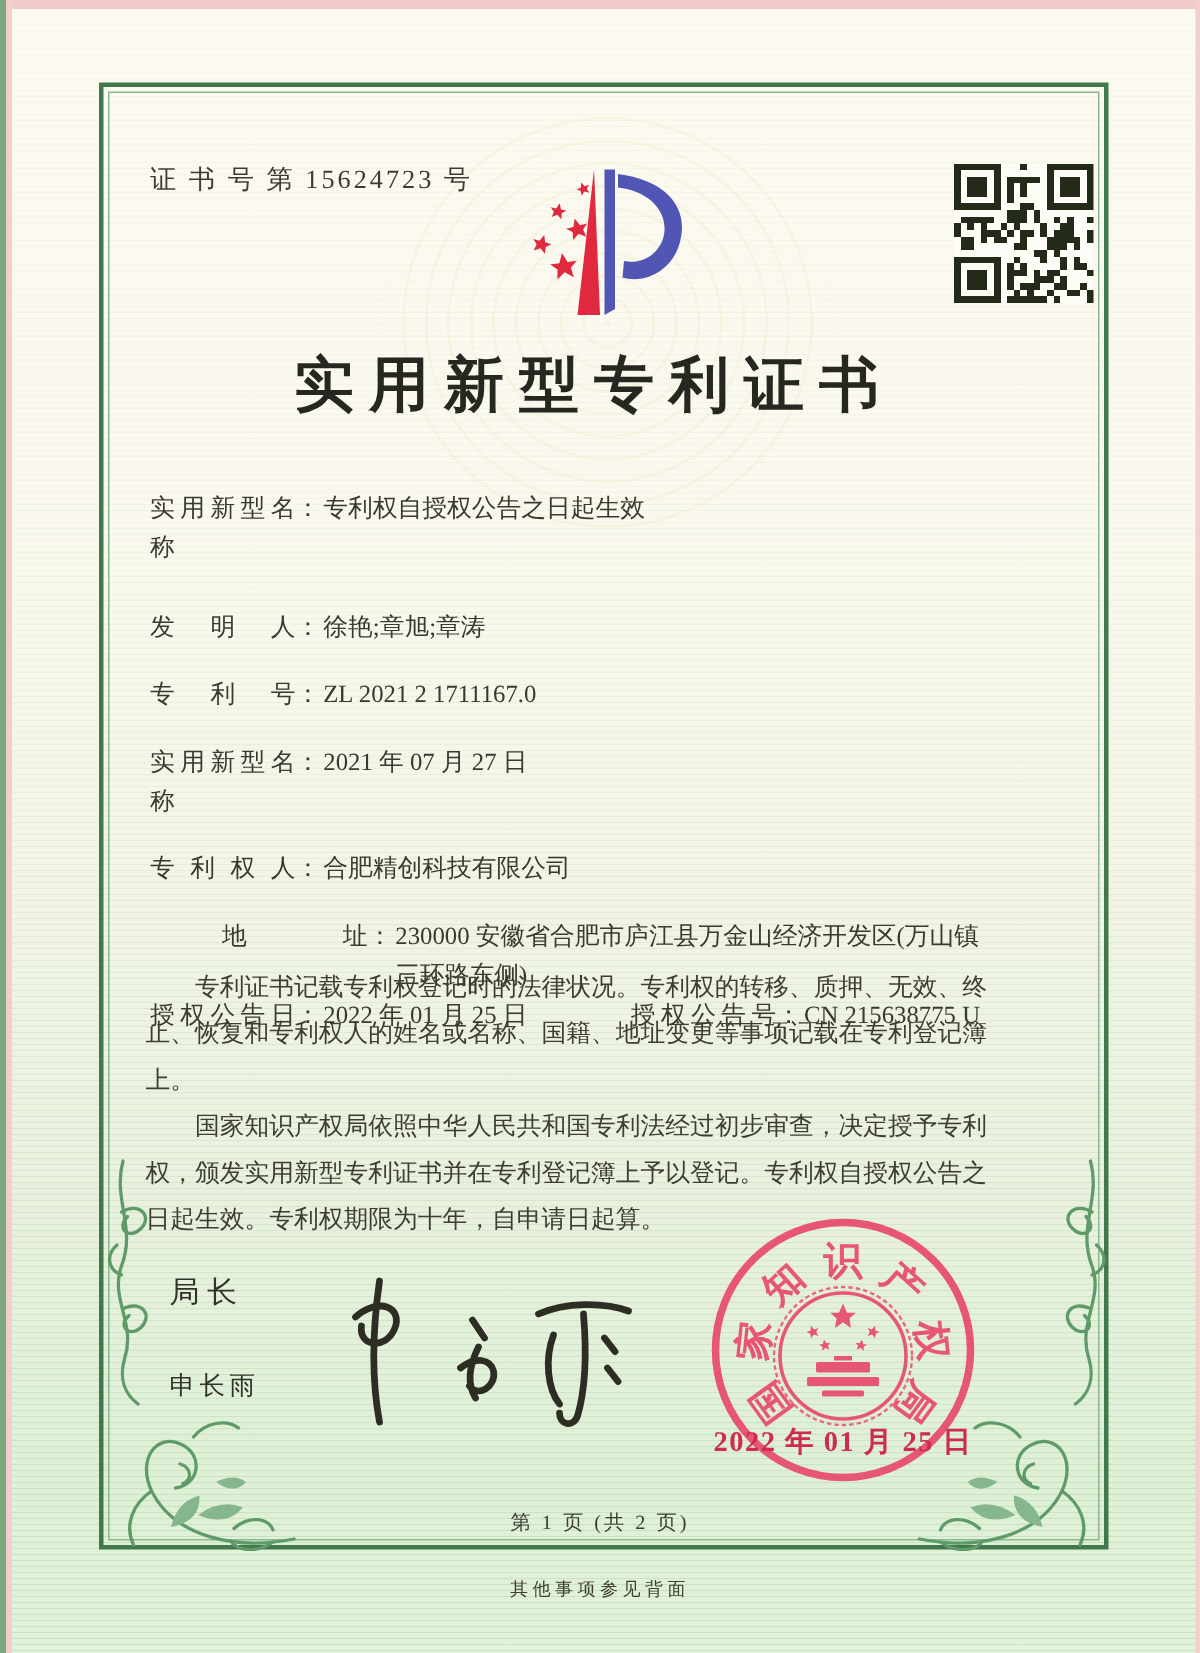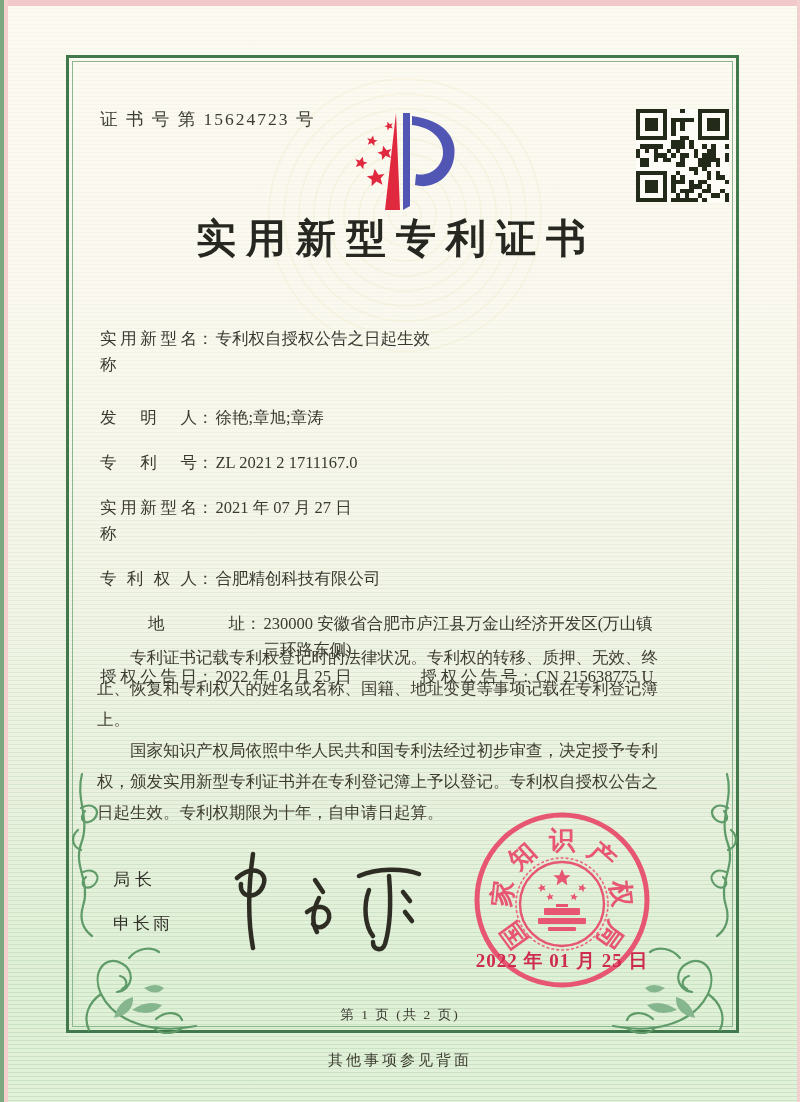--- a/index.html
+++ b/index.html
@@ -27,45 +27,45 @@
   
   .frame{position:absolute;left:66px;top:55px;width:673px;height:978px;border:3px solid #41784c;box-sizing:border-box;}
   .frame::after{content:"";position:absolute;inset:3px;border:1px solid #8ab78f;}
   .corner-flourish{position:absolute;top:772px;width:130px;height:262px;}
   .corner-flourish.left{left:70px;}
   .corner-flourish.right{left:609px;transform:scaleX(-1);}
   
   .cert-no{position:absolute;left:100px;top:107px;font-size:17.5px;letter-spacing:2px;color:#3d3c34;}
   .logo{position:absolute;left:332px;top:110px;width:132px;height:104px;}
   .qr{position:absolute;left:636px;top:109px;width:93px;height:93px;background:#fdfcf6;}
-  .title{position:absolute;left:0;right:8px;top:211px;text-align:center;font-size:40px;font-weight:700;
+  .title{position:absolute;left:0;right:8px;top:229px;text-align:center;font-size:40px;font-weight:700;
          letter-spacing:10px;color:#272721;}
   
   .fields{position:absolute;left:100px;top:326px;width:566px;font-size:16.5px;color:#3a3930;}
   .frow{display:flex;align-items:flex-start;line-height:26px;margin-bottom:19px;}
   .frow.first{margin-bottom:27px;}
   .frow.addr{margin-bottom:1px;margin-left:48px;}
   .flabel{display:inline-block;width:97px;text-align:justify;text-align-last:justify;flex:0 0 97px;}
   .fcolon{flex:0 0 auto;margin-right:2px;}
   .fvalue{flex:1 1 auto;max-width:450px;}
   .fgroup2{display:flex;margin-left:40px;}
   
   .body-text{position:absolute;left:97px;top:642px;width:566px;font-size:16.5px;line-height:31px;color:#3e3d30;}
   .body-text p{margin:0;text-indent:2em;}
   
-  .signer-role{position:absolute;left:113px;top:868px;font-size:17px;letter-spacing:5px;color:#33322a;}
+  .signer-role{position:absolute;left:113px;top:848px;font-size:20px;letter-spacing:5px;color:#33322a;}
   .signer-name{position:absolute;left:113px;top:912px;font-size:17px;letter-spacing:3px;color:#33322a;}
   .signature{position:absolute;left:218px;top:842px;width:212px;height:112px;}
   
   .seal{position:absolute;left:472px;top:810px;width:180px;height:180px;opacity:.92;}
   .seal-date{position:absolute;left:464px;top:948px;width:196px;text-align:center;font-size:19px;font-weight:700;
              letter-spacing:1px;color:#cf2a50;}
   
   .page-number{position:absolute;left:0;right:0;top:1006px;text-align:center;font-size:13.5px;letter-spacing:2px;color:#3c3b33;}
-  .back-note{position:absolute;left:0;right:0;top:1051px;text-align:center;font-size:15px;letter-spacing:3px;color:#3e3d30;}
+  .back-note{position:absolute;left:0;right:0;top:1051px;text-align:center;font-size:12px;letter-spacing:3px;color:#3e3d30;}
 </style>
 </head>
 <body>
 
 <div class="page">
   <div class="paper-lines"></div>
   <div class="watermark"></div>
   <div class="edge-top"></div>
   <div class="edge-left-green"></div>
   <div class="edge-left-pink"></div>

